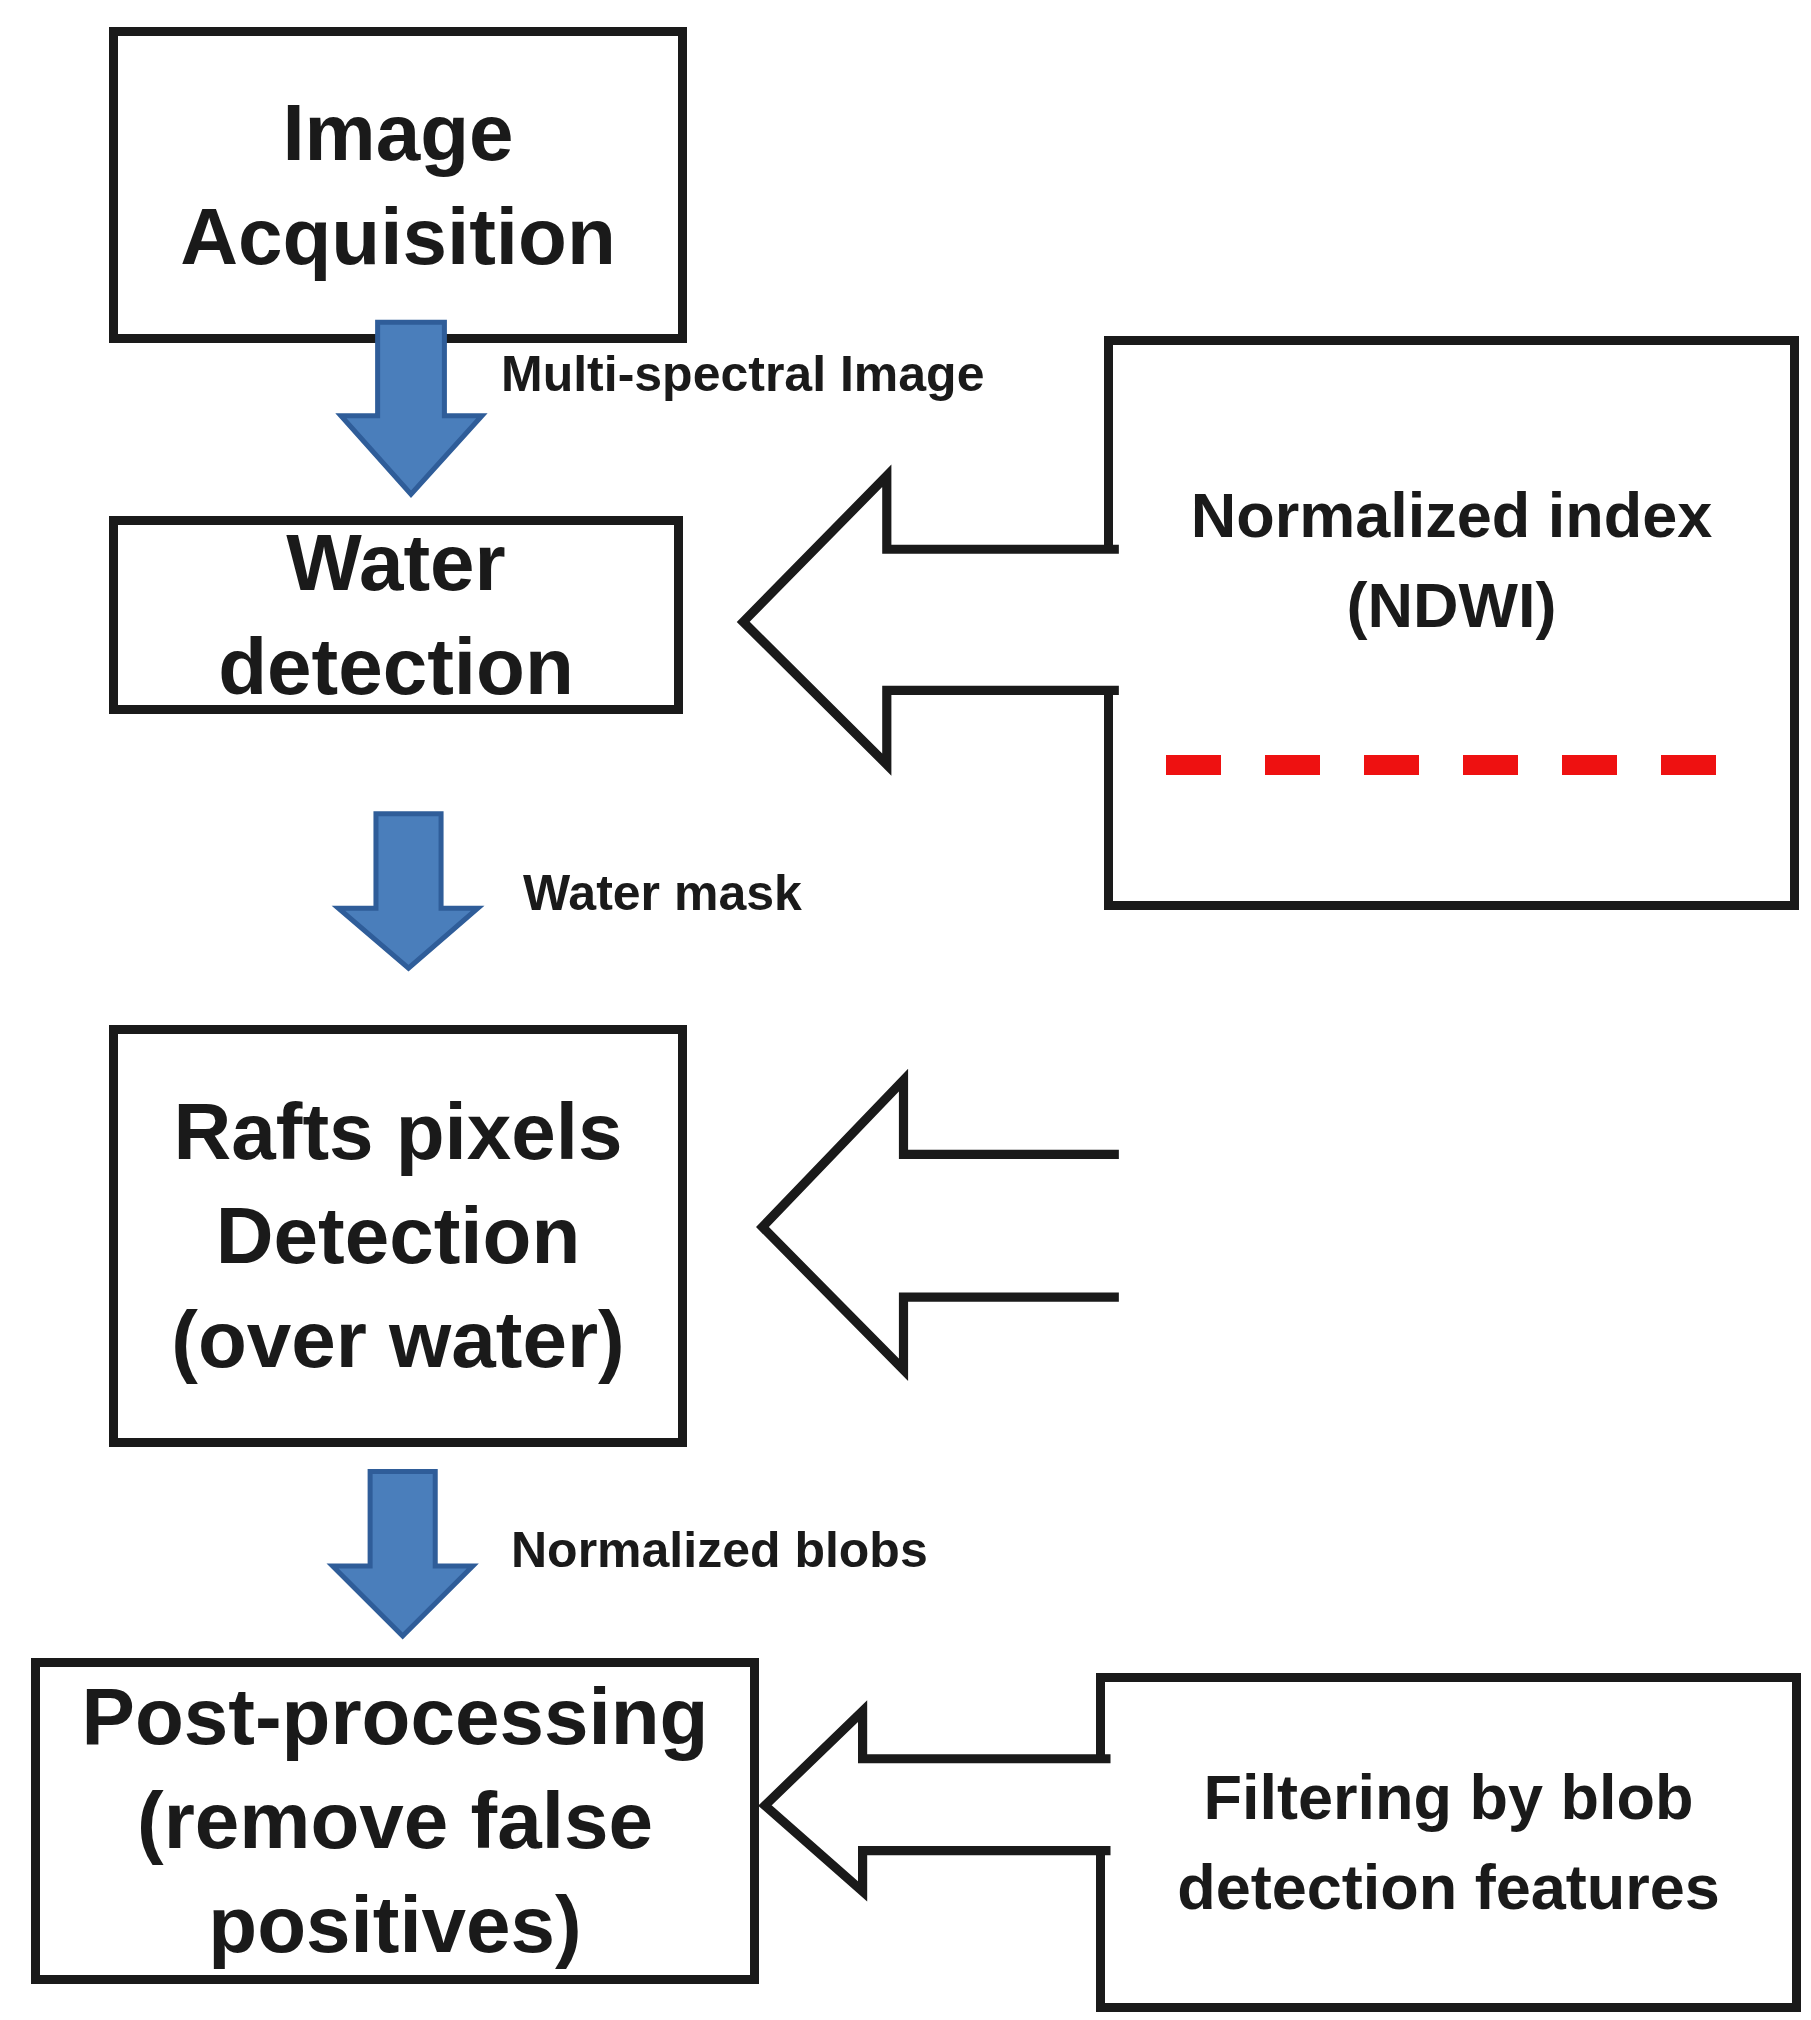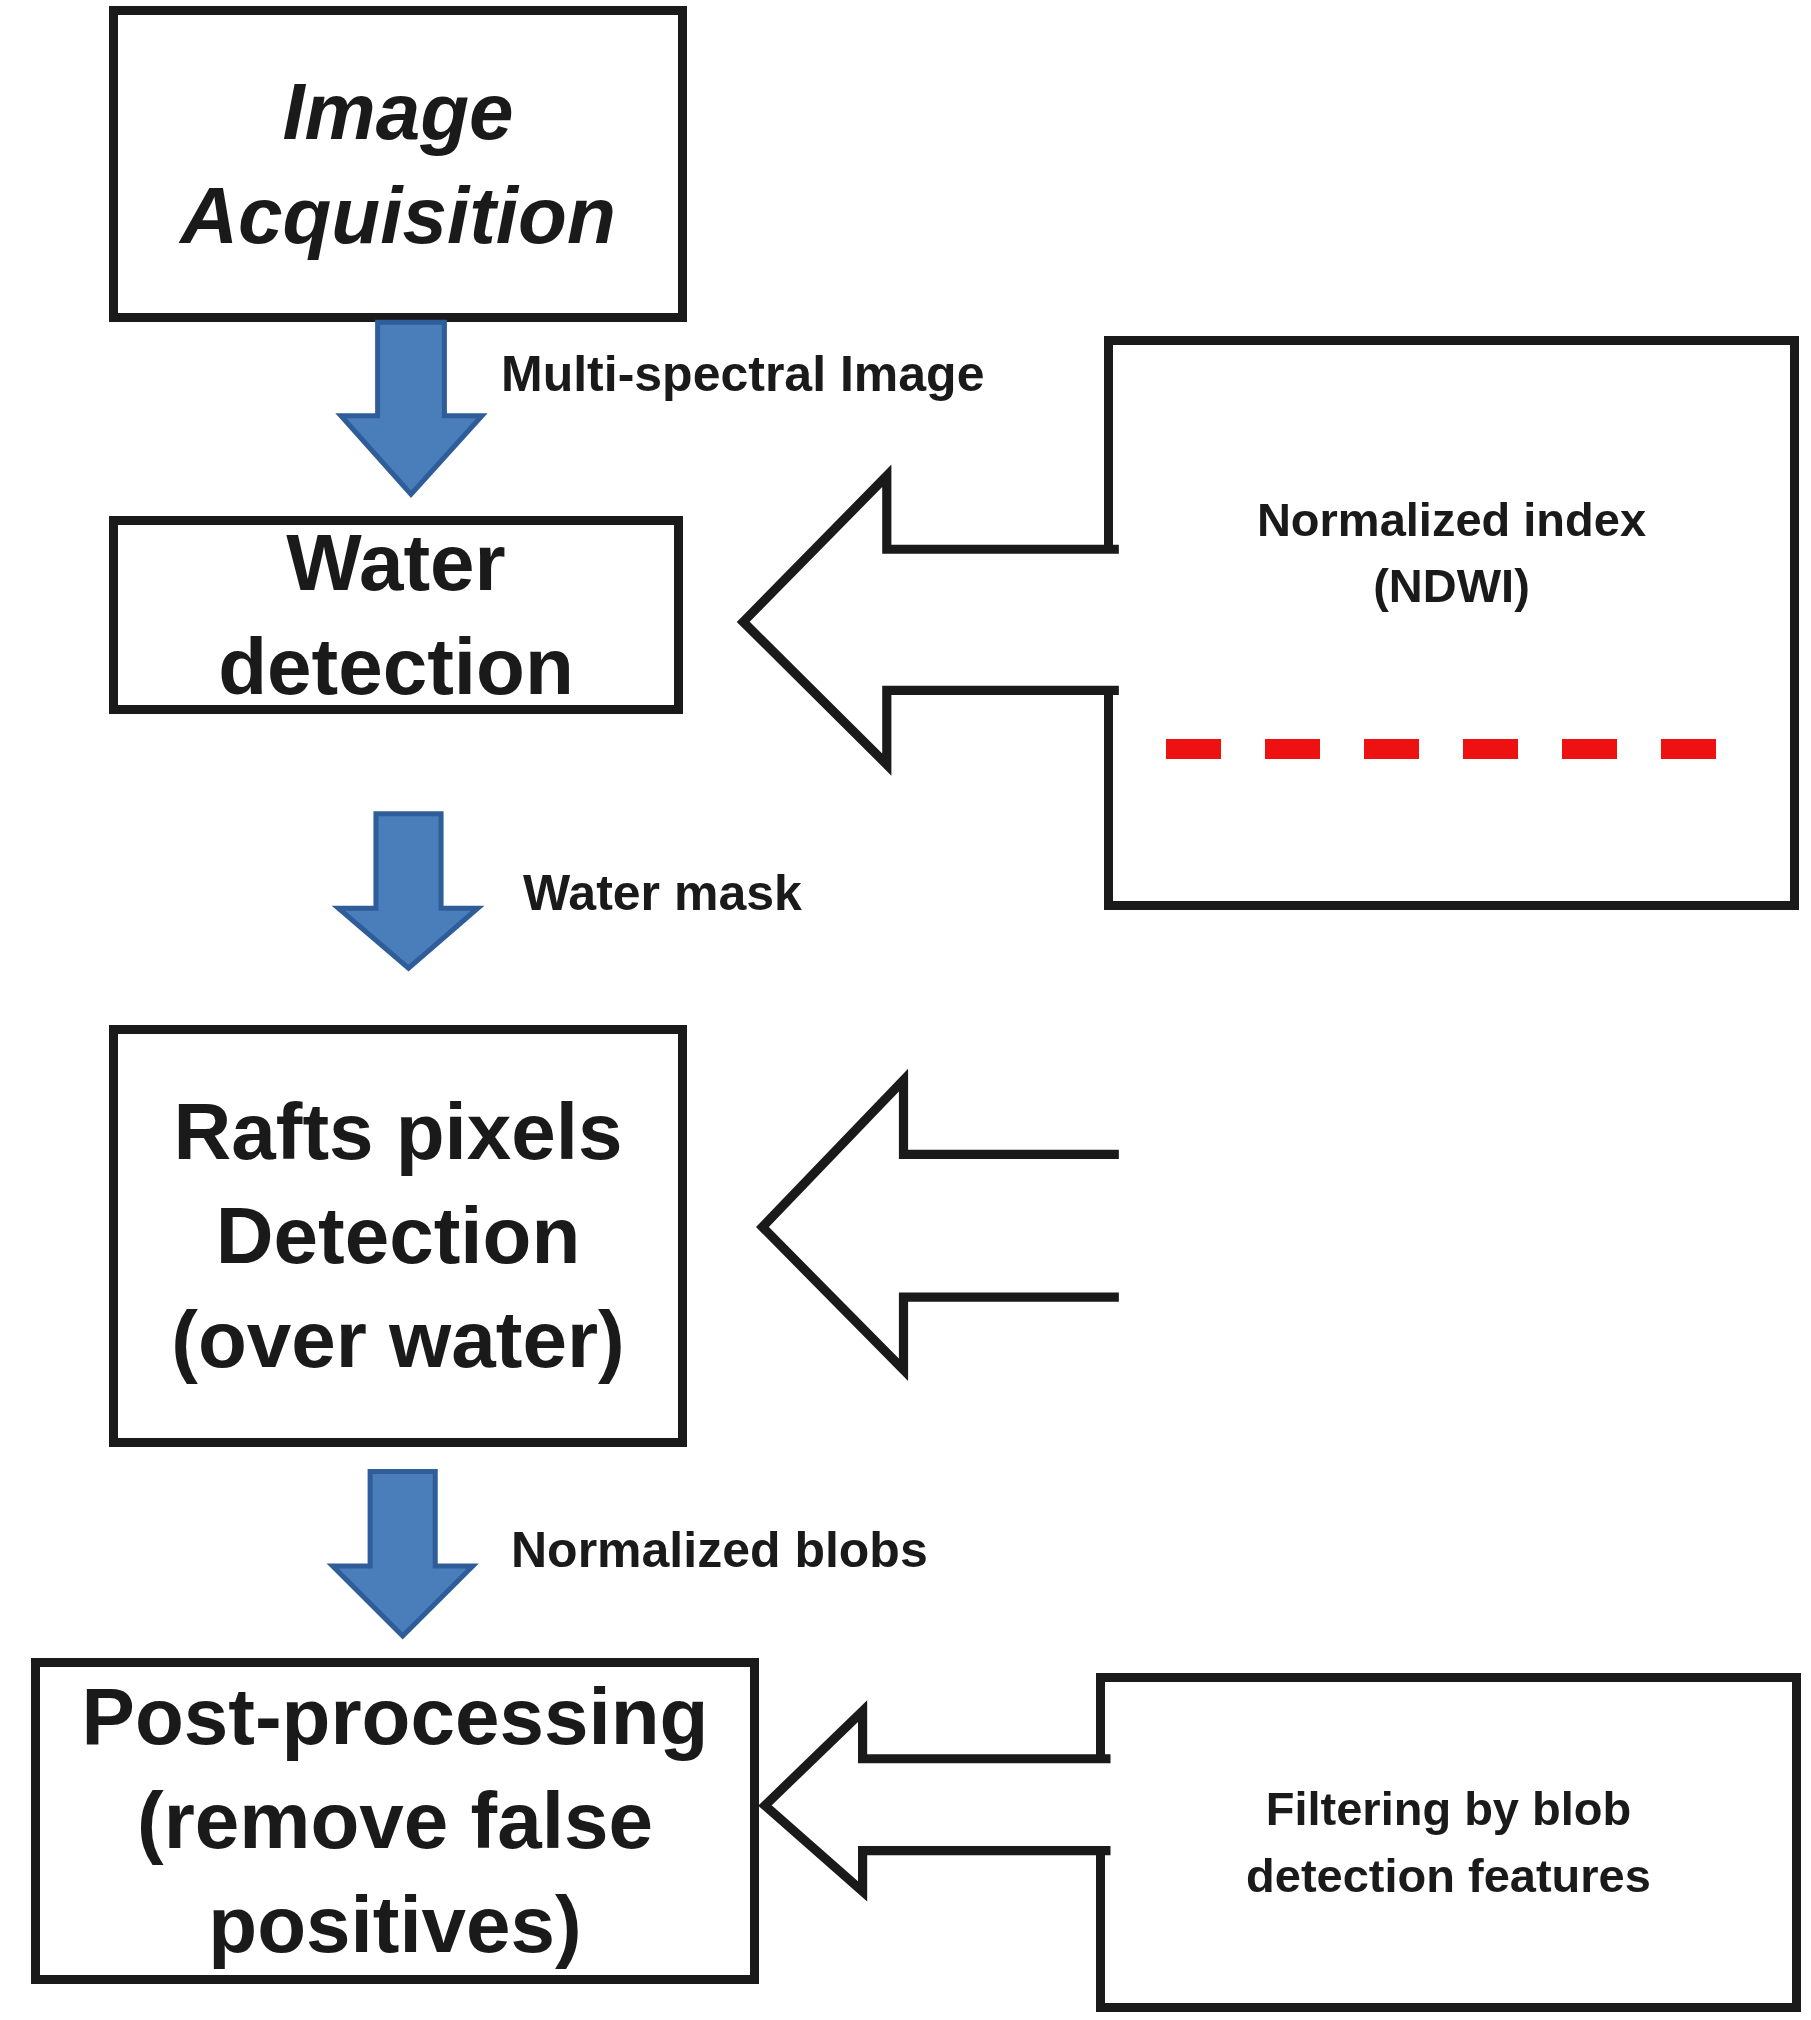--- a/index.html
+++ b/index.html
@@ -15,21 +15,21 @@
     position:absolute;
     background:var(--box-fill,#ffffff);
     border:9.2px solid var(--ink,#1a1a1a);
     box-sizing:border-box;
     display:flex;flex-direction:column;
     align-items:center;justify-content:center;
     text-align:center;font-weight:700;
     z-index:1;
   }
   .step{font-size:80px;line-height:1.30;}
-  .method{font-size:47px;line-height:1.42;justify-content:space-evenly;padding:22px 6.7px;}
+  .method{font-size:63px;line-height:1.42;justify-content:space-evenly;padding:22px 6.7px;}
   .mgroup{display:flex;flex-direction:column;align-items:center;}
   .divider{
     height:20px;width:86%;
     background:repeating-linear-gradient(to right,
       var(--red-dash,#ee1111) 0 55px, transparent 55px 99px);
   }
   .flow-label{
     position:absolute;z-index:1;
     font-size:50px;font-weight:700;white-space:nowrap;
     transform:translateY(-50%);
@@ -39,21 +39,21 @@
     z-index:2;pointer-events:none;
   }
   .white-arrow{fill:var(--box-fill,#ffffff);stroke:var(--ink,#1a1a1a);stroke-width:11;stroke-linejoin:miter;}
   .blue-arrow{fill:var(--blue-arrow-fill,#4a7ebb);stroke:var(--blue-arrow-stroke,#2f5d99);stroke-width:6;stroke-linejoin:miter;}
 </style>
 </head>
 <body>
 
 <div class="canvas">
 
-  <div class="box step" style="left:109px;top:6px;width:578px;height:316px;font-style:italic;">
+  <div class="box step" style="left:109px;top:27px;width:578px;height:316px;">
     <div>Image</div>
     <div>Acquisition</div>
   </div>
 
   <div class="box step" style="left:109px;top:516px;width:574px;height:198px;">
     <div>Water</div>
     <div>detection</div>
   </div>
 
   <div class="box step" style="left:109px;top:1025px;width:578px;height:422px;">

